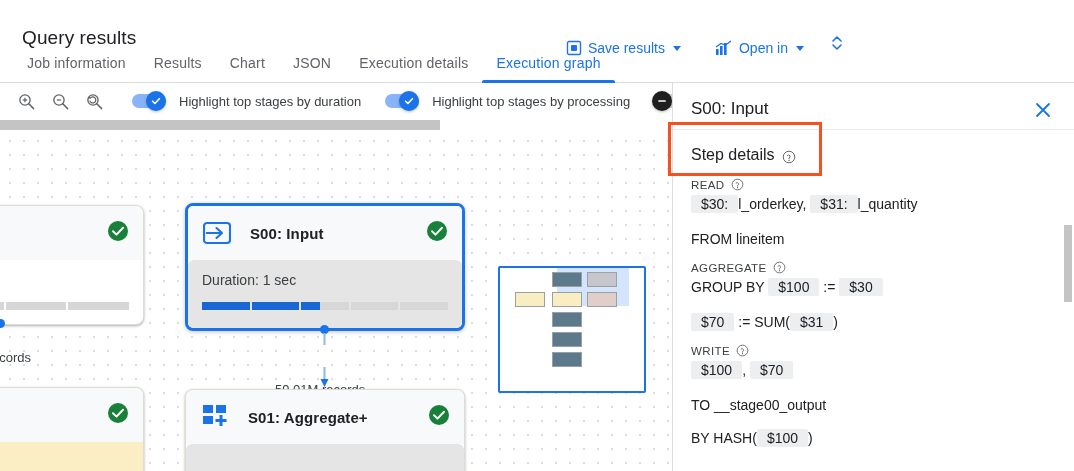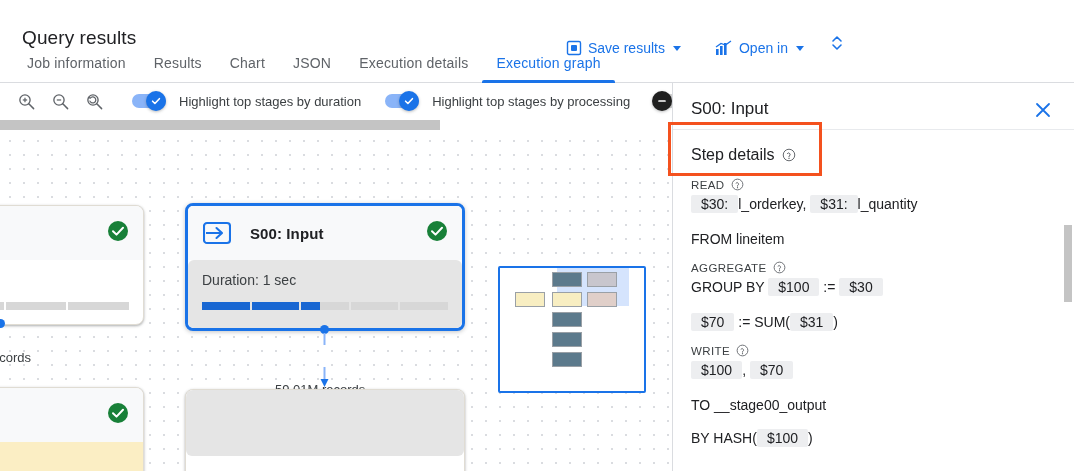--- a/index.html
+++ b/index.html
@@ -177,21 +177,21 @@
     display: flex; align-items: center; justify-content: center;
   }
   .panel-divider {
     position: absolute; left: 0; right: 0; top: 46px; height: 1px; background: #e8eaed;
   }
   .panel-body {
     position: absolute; left: 0; top: 47px; right: 0; bottom: 0;
     padding: 16px 24px 0 18px;
   }
   .step-details {
-    font-size: 16px; color: #202124; display: flex; align-items: center; gap: 7px;
+    font-size: 16px; color: #202124; display: flex; align-items: flex-end; gap: 7px;
     margin: 0 0 12px 0;
   }
   .help-ico { display: inline-flex; align-items: flex-start; }
   .sec-label {
     font-size: 11.5px; color: #3c4043; letter-spacing: .4px;
     display: flex; align-items: center; gap: 6px; margin-top: 14px;
   }
   .sec-line {
     font-size: 14px; color: #202124; margin-top: 3px; line-height: 20px;
   }
@@ -420,20 +420,38 @@
 
   <div class="edge-dot" style="left:320px; top:206px;"></div>
   <div class="edge-label" style="left:275px; top:231px;margin-top:32px;">59.01M records</div>
   <svg style="position:absolute; left:317px; top:214px; width:16px; height:56px;">
     <line x1="7.5" y1="0" x2="7.5" y2="12" stroke="#8ab4f8" stroke-width="2"></line>
     <line x1="7.5" y1="34" x2="7.5" y2="48" stroke="#8ab4f8" stroke-width="2"></line>
     <path d="M3.5 46 L7.5 54 L11.5 46 Z" fill="#1a73e8"></path>
   </svg>
 
   <div class="node plain" style="left:185px; top:270px; width:280px; height:120px;">
+    <div class="node-head">
+      <div class="node-icon">
+        <svg width="26" height="26" viewBox="0 0 26 26">
+          <rect x="1" y="1" width="10" height="8" fill="#1a73e8"></rect>
+          <rect x="14" y="1" width="10" height="8" fill="#1a73e8"></rect>
+          <rect x="1" y="12" width="10" height="8" fill="#1a73e8"></rect>
+          <rect x="17.5" y="11" width="3" height="11" fill="#1a73e8"></rect>
+          <rect x="13.5" y="15" width="11" height="3" fill="#1a73e8"></rect>
+        </svg>
+      </div>
+      <div class="node-title">S01: Aggregate+</div>
+      <div class="node-check">
+        <svg width="22" height="22" viewBox="0 0 22 22">
+          <circle cx="11" cy="11" r="10" fill="#188038"></circle>
+          <path d="M6 11.2 L9.5 14.6 L16 7.8" fill="none" stroke="#fff" stroke-width="2" stroke-linecap="round" stroke-linejoin="round"></path>
+        </svg>
+      </div>
+    </div>
     <div class="node-body peach" style="height:66px"></div>
   </div>
 
   <div class="minimap">
     <div class="mm-view" style="left:57px; top:-2px; width:72px; height:40px;"></div>
     <div class="mm-box" style="left:52px; top:4px; width:30px; height:15px; background:#5c7a8c;"></div>
     <div class="mm-box" style="left:87px; top:4px; width:30px; height:15px; background:#c8c6cd;"></div>
     <div class="mm-box" style="left:15px; top:24px; width:30px; height:15px; background:#f8eec2;"></div>
     <div class="mm-box" style="left:52px; top:24px; width:30px; height:15px; background:#f8eec2;"></div>
     <div class="mm-box" style="left:87px; top:24px; width:30px; height:15px; background:#e0cfc9;"></div>

